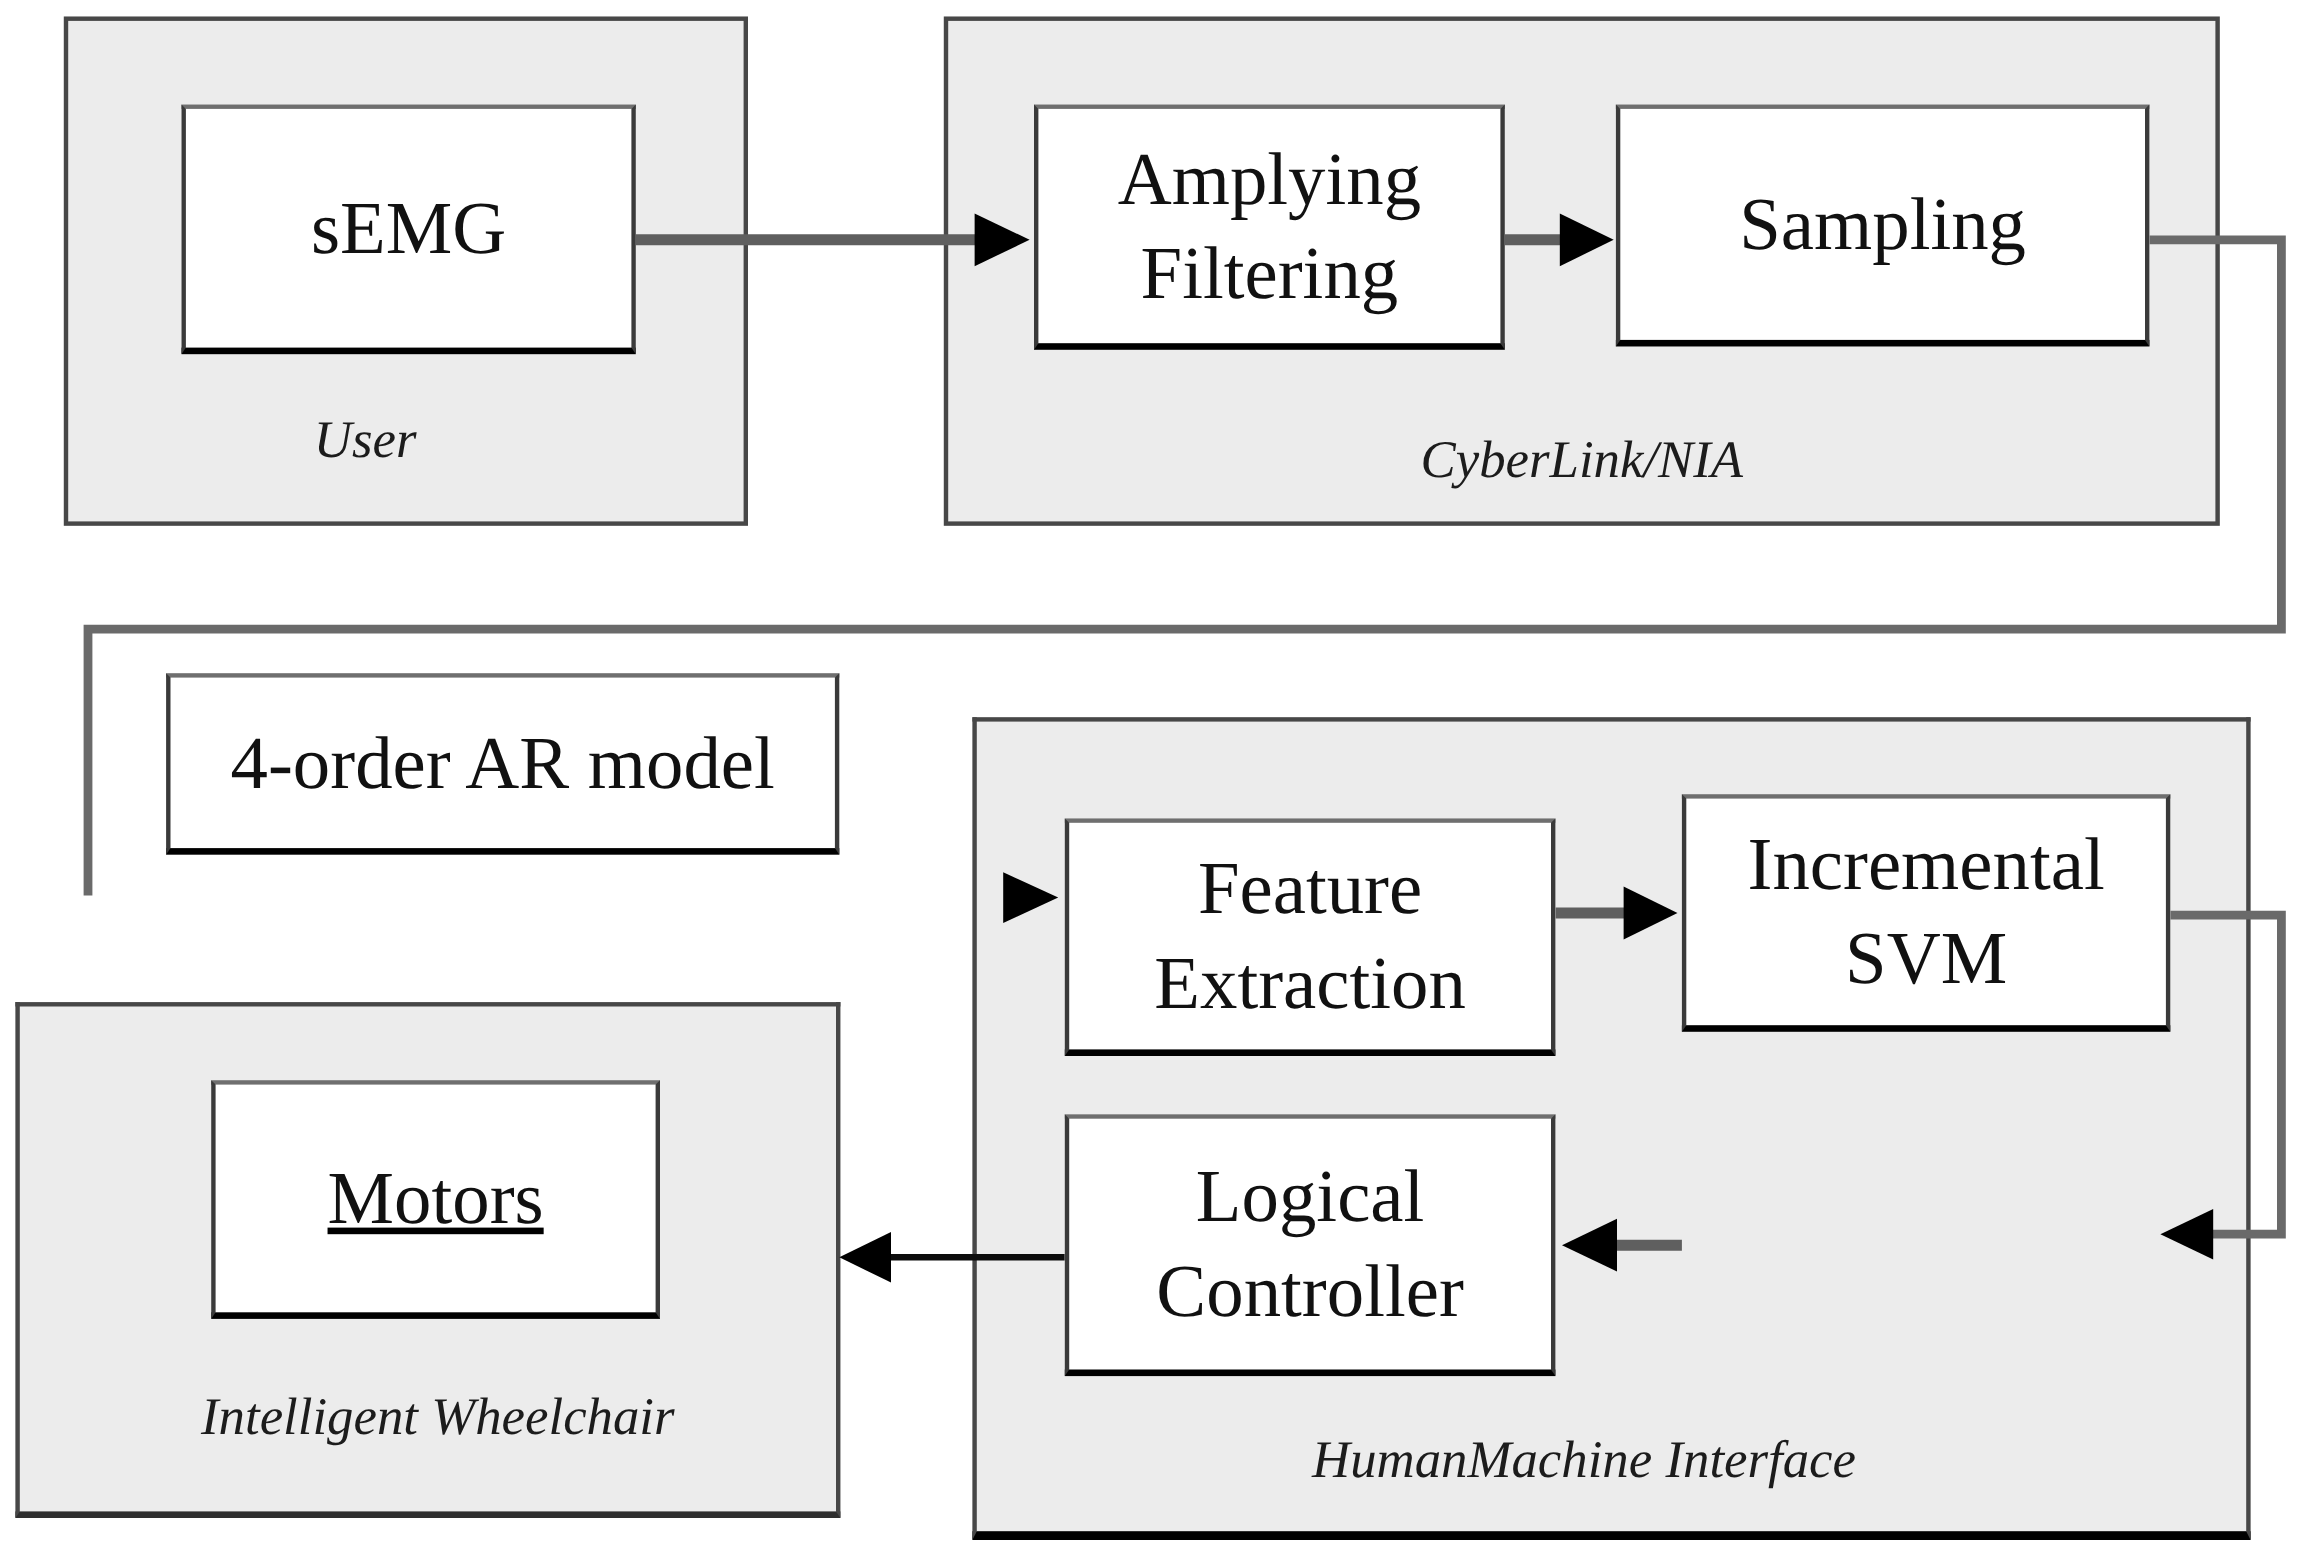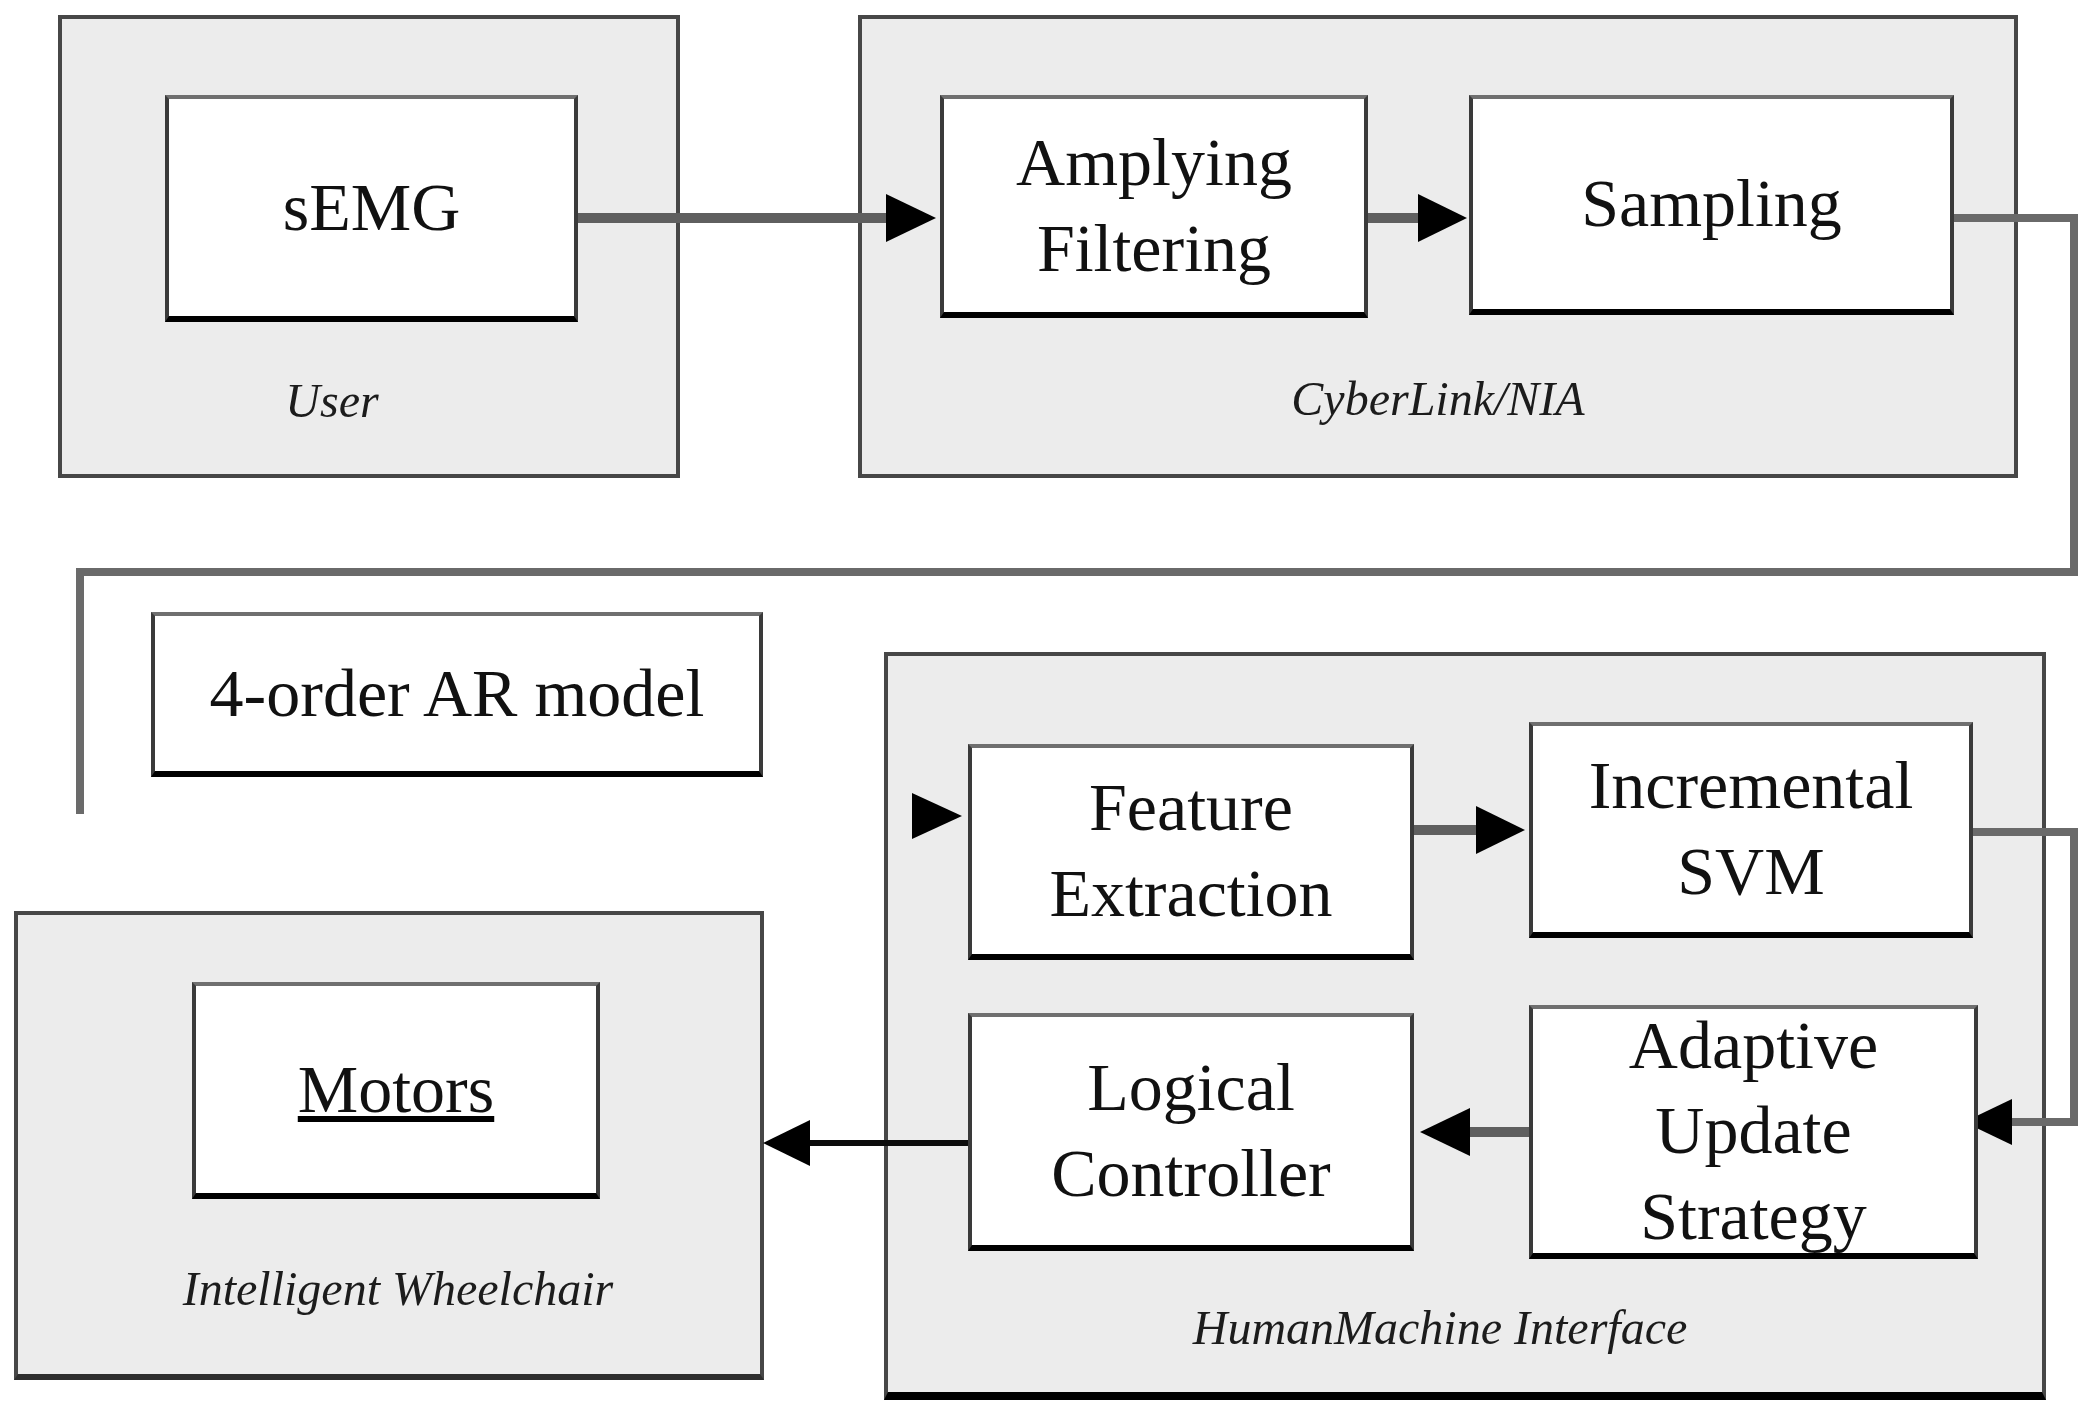--- a/index.html
+++ b/index.html
@@ -121,27 +121,22 @@
 Extraction</span>
   </div>
   <div class="node" style="left:1529px;top:722px;width:444px;height:216px;">
     <span class="node-label">Incremental
 SVM</span>
   </div>
   <div class="node" style="left:968px;top:1013px;width:446px;height:238px;">
     <span class="node-label">Logical
 Controller</span>
   </div>
-  <div class="node" style="left:1529px;top:1005px;width:449px;height:254px;">
-    <span class="node-label">Adaptive
-Update
-Strategy</span>
-  </div>
   <div class="node" style="left:192px;top:982px;width:408px;height:217px;text-decoration:underline;">
     <span class="node-label">Motors</span>
   </div>
 
   <div class="zone-label" style="left:332px;top:400px;">User</div>
-  <div class="zone-label" style="left:1438px;top:398px;">CyberLink/NIA</div>
+  <div class="zone-label" style="left:1438px;top:418px;">CyberLink/NIA</div>
   <div class="zone-label" style="left:1440px;top:1327px;">HumanMachine Interface</div>
   <div class="zone-label" style="left:398px;top:1288px;">Intelligent Wheelchair</div>
 
 </div>
 
 </body></html>

